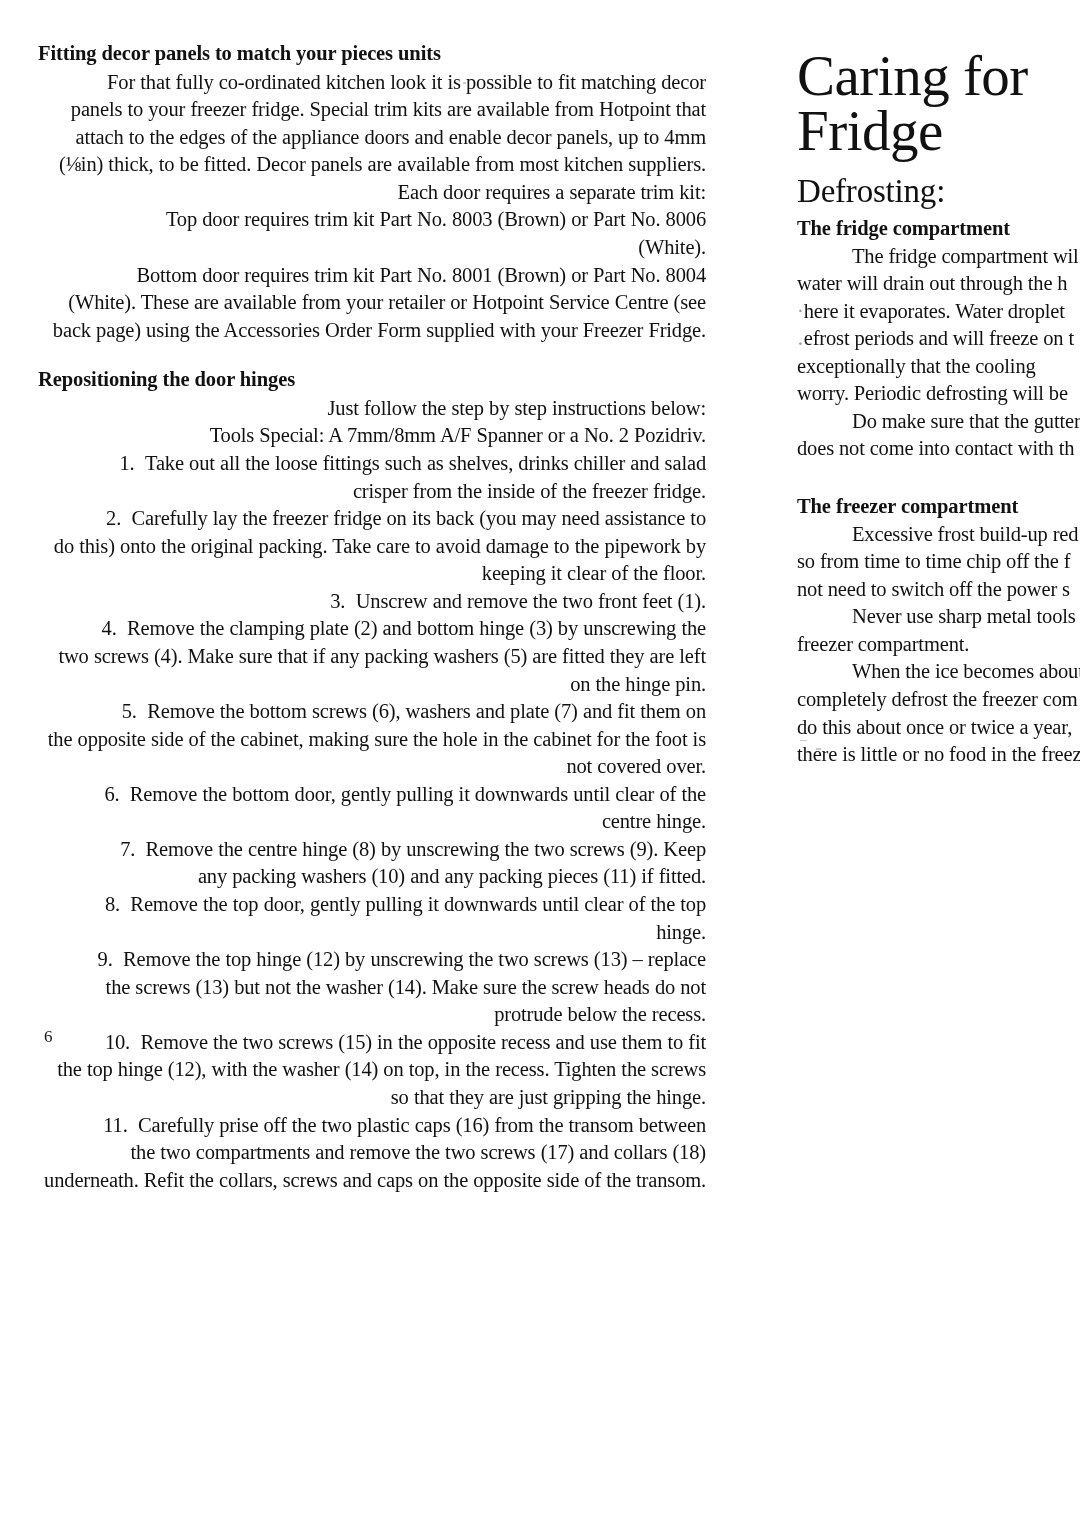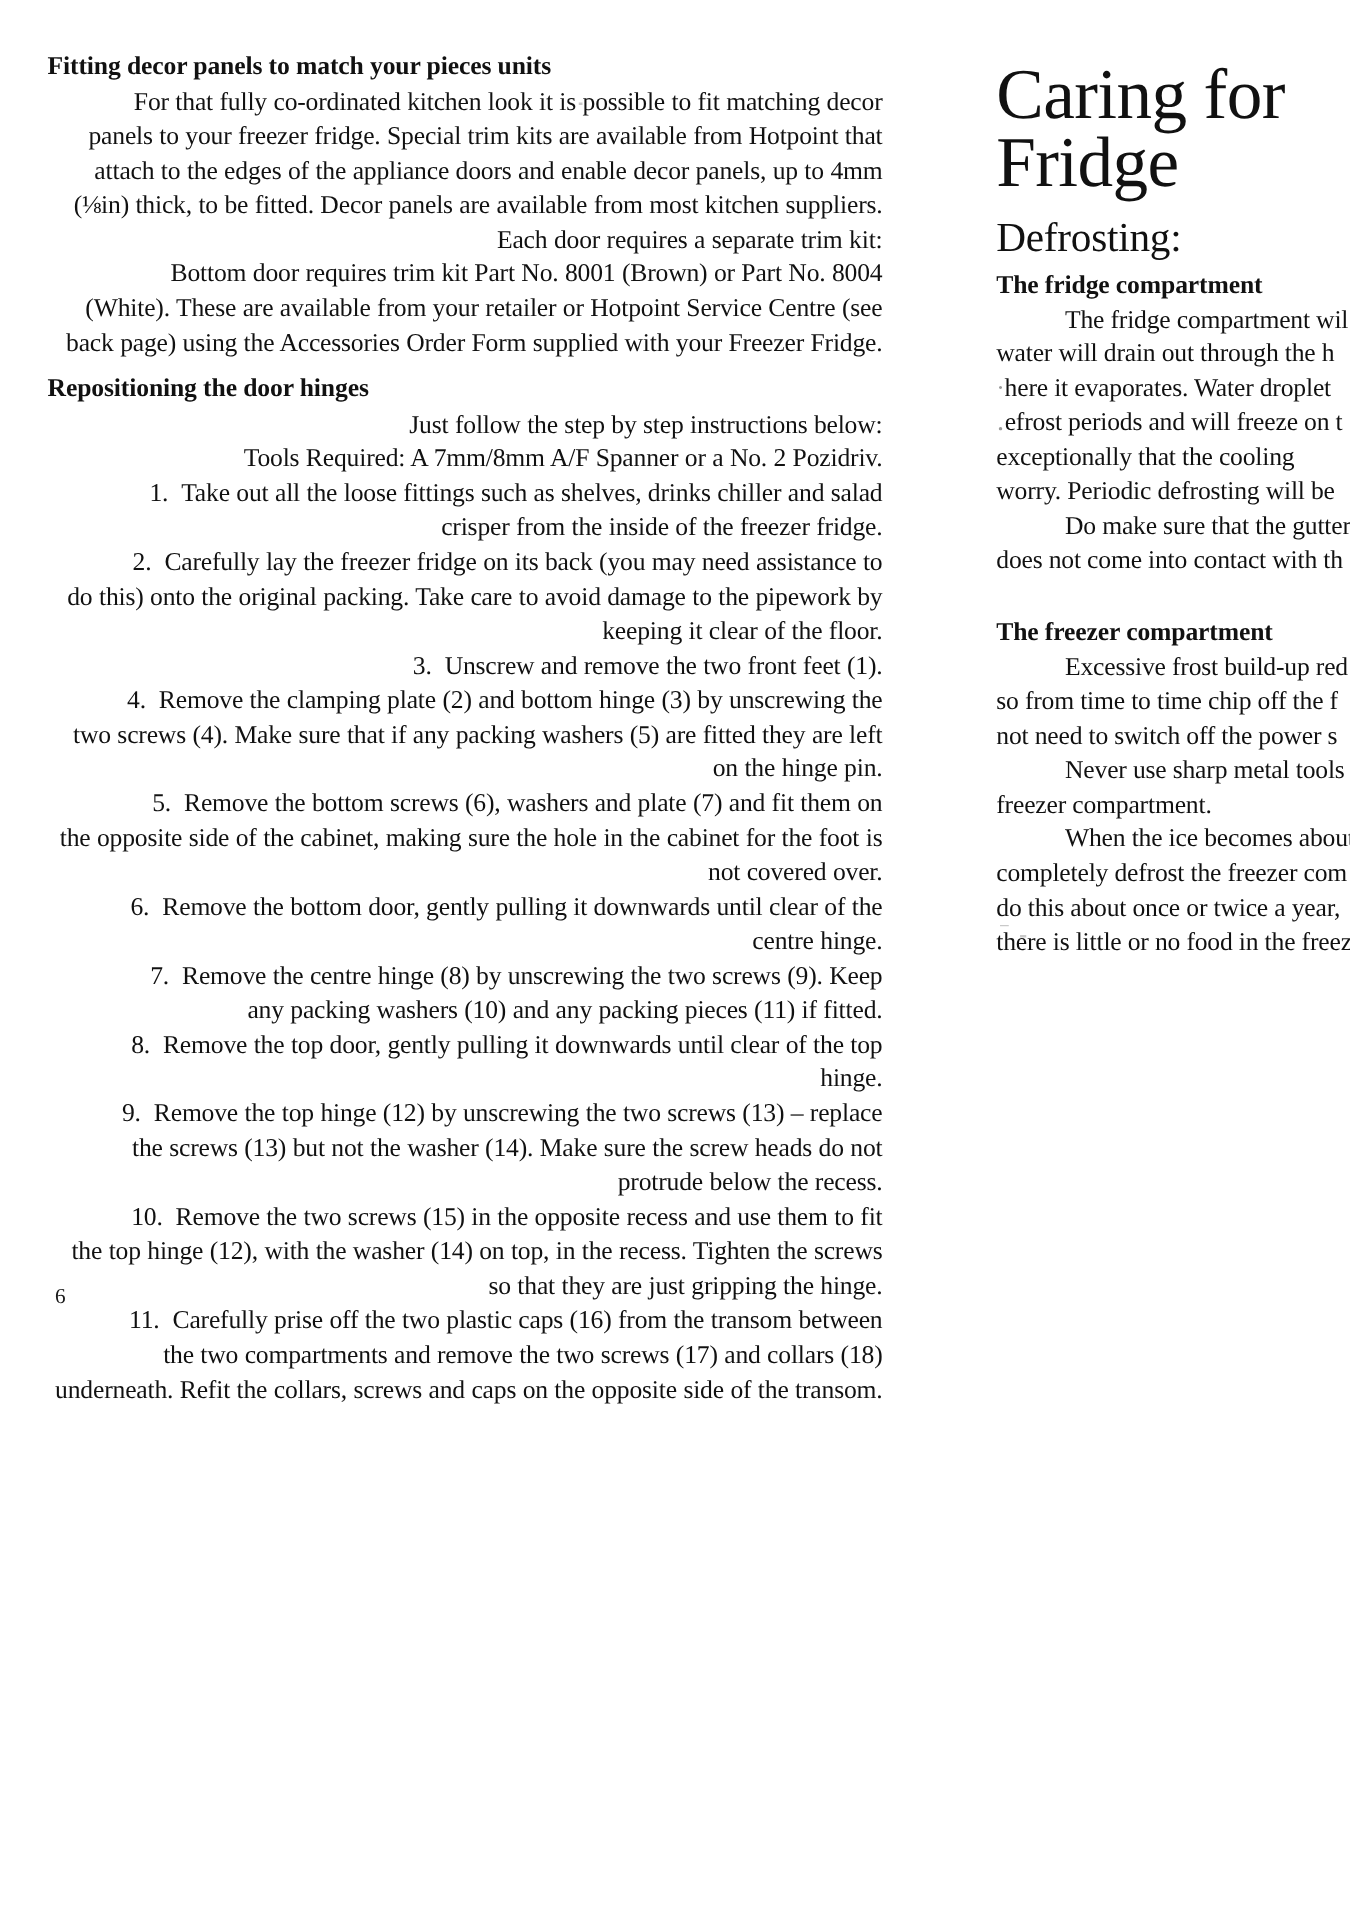--- a/index.html
+++ b/index.html
@@ -34,21 +34,21 @@
   .body-p {
     font-size: 20.5px;
     line-height: 1.345;
     margin: 0;
     text-align: right;
     letter-spacing: -0.15px;
     word-spacing: 0.2px;
   }
   .indent-1 { text-indent: 55px; }
   .indent-2 { text-indent: 78px; }
-  .gap-before { margin-top: 9px; font-family: Liberation Serif, serif; }
+  .gap-before { margin-top: 22px; font-family: Liberation Serif, serif; }
   b, strong { font-weight: normal; }
 
   
   #right-column {
     position: absolute;
     left: 797px;
     top: 48px;
     width: 330px;           
   }
   #doc-title {
@@ -110,28 +110,29 @@
 <div id="page">
 
   <div id="left-column">
 
     <h2 class="sec-heading">Fitting decor panels to match your pieces units</h2>
 
     <p class="body-p indent-1">For that fully co-ordinated kitchen look it is possible to fit matching decor panels to your freezer fridge. Special trim kits are available from Hotpoint that attach to the edges of the appliance doors and enable decor panels, up to 4mm (⅛in) thick, to be fitted. Decor panels are available from most kitchen suppliers.</p>
 
     <p class="body-p indent-1">Each door requires a separate trim kit:</p>
 
+    <p class="body-p indent-2">Top door requires trim kit Part No. 8003 (Brown) or Part No. 8006 (White).</p>
 
     <p class="body-p indent-2">Bottom door requires trim kit Part No. 8001 (Brown) or Part No. 8004 (White). These are available from your retailer or Hotpoint Service Centre (see back page) using the Accessories Order Form supplied with your Freezer Fridge.</p>
 
     <h2 class="sec-heading gap-before">Repositioning the door hinges</h2>
 
     <p class="body-p indent-1">Just follow the step by step instructions below:</p>
 
-    <p class="body-p"><b>Tools Required:</b><span> A 7mm/8mm A/F Spanner or a No. 2 Pozidriv.</span></p>
+    <p class="body-p"><b>Tools Special:</b><span> A 7mm/8mm A/F Spanner or a No. 2 Pozidriv.</span></p>
 
     <p class="body-p indent-1"><span>1.</span>&nbsp;&nbsp;<span>Take out all the loose fittings such as shelves, drinks chiller and salad crisper from the inside of the freezer fridge.</span></p>
 
     <p class="body-p indent-1"><span>2.</span>&nbsp;&nbsp;<b>Carefully</b><span> lay the freezer fridge on its back (you may need assistance to do this) onto the original packing. </span><b>Take care to avoid damage to the pipework by keeping it clear of the floor.</b></p>
 
     <p class="body-p indent-1"><span>3.</span>&nbsp;&nbsp;<span>Unscrew and remove the two front feet (1).</span></p>
 
     <p class="body-p indent-1"><span>4.</span>&nbsp;&nbsp;<span>Remove the clamping plate (2) and bottom hinge (3) by unscrewing the two screws (4). Make sure that if any packing washers (5) are fitted they are left on the hinge pin.</span></p>
 
     <p class="body-p indent-1"><span>5.</span>&nbsp;&nbsp;<span>Remove the bottom screws (6), washers and plate (7) and fit them on the opposite side of the cabinet, making sure the hole in the cabinet for the foot is not covered over.</span></p>

